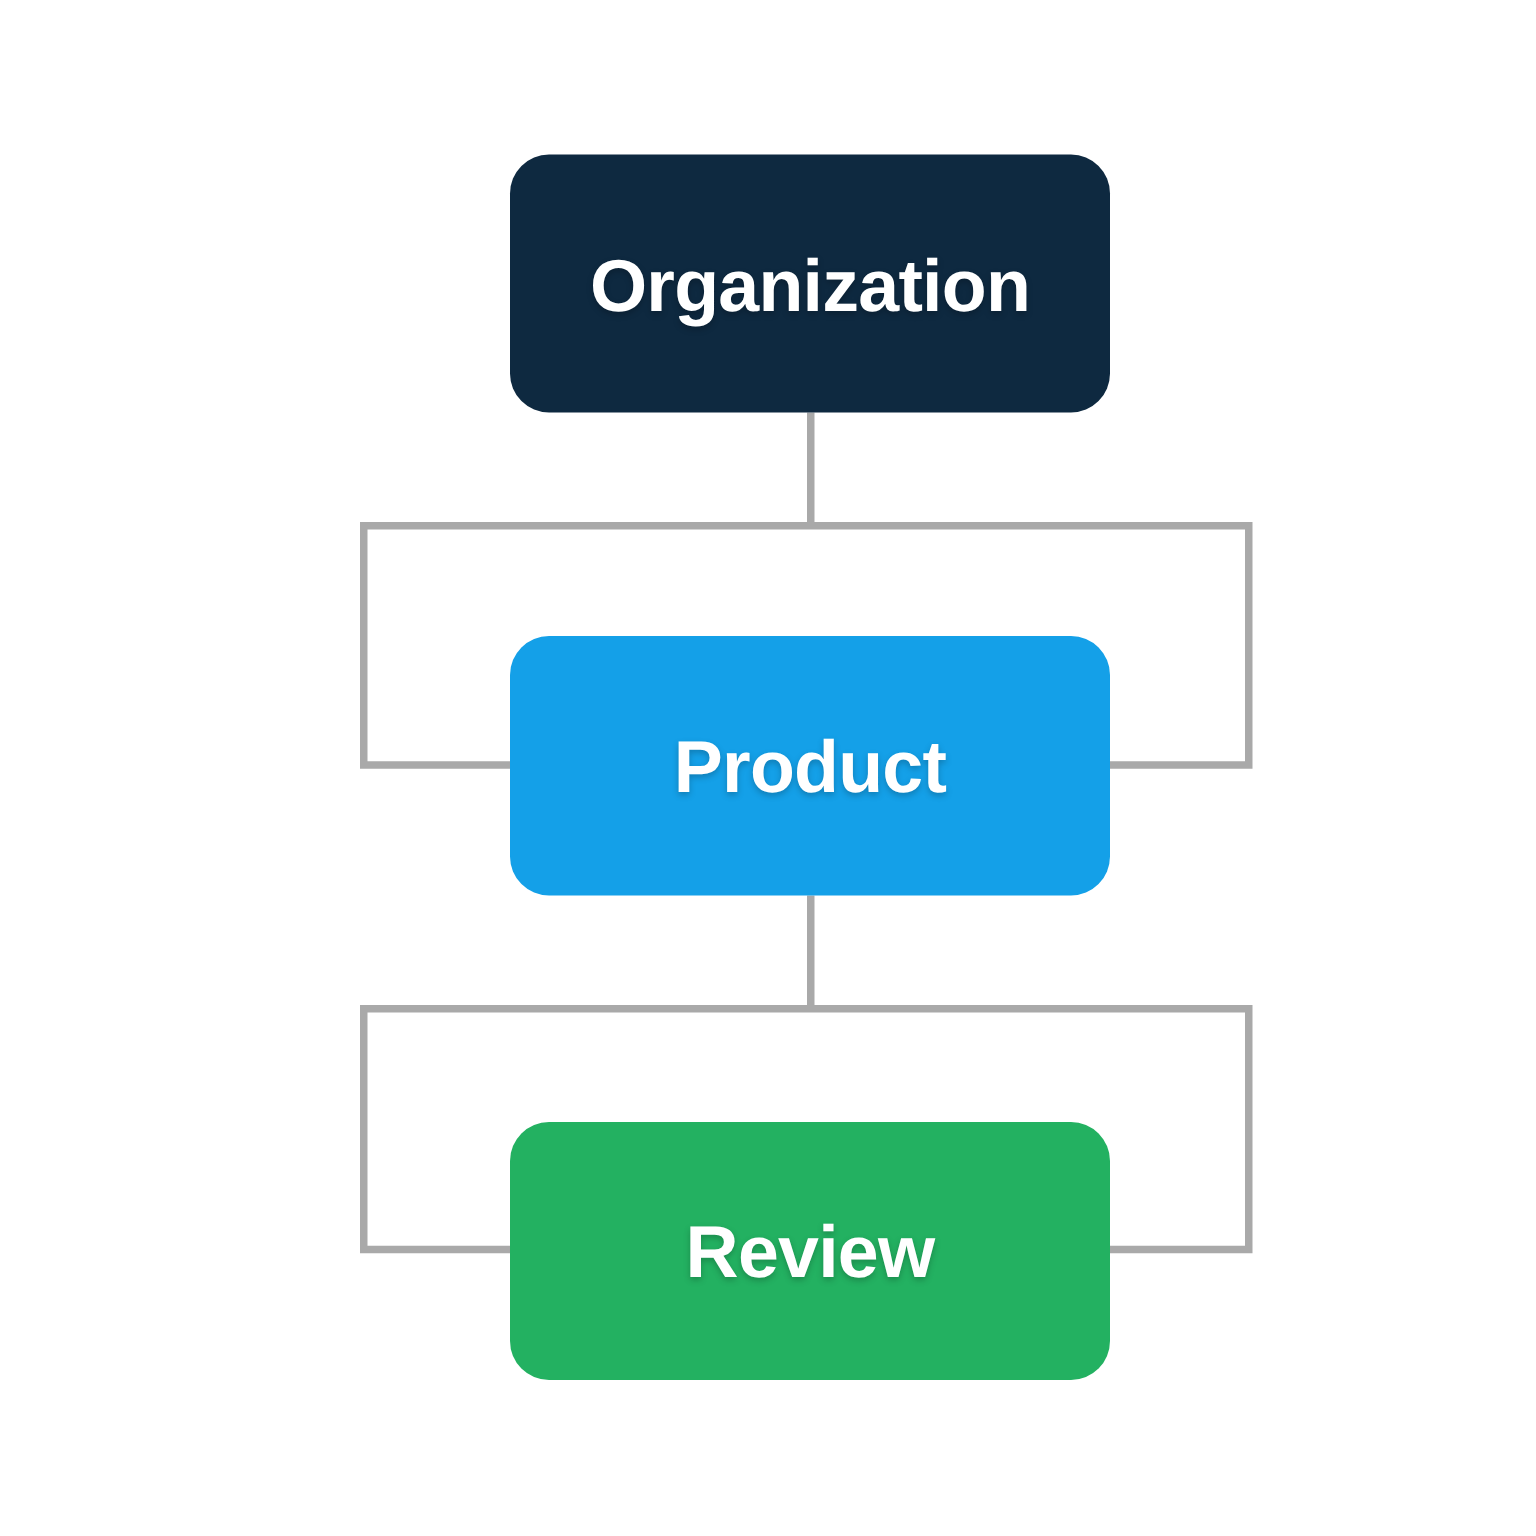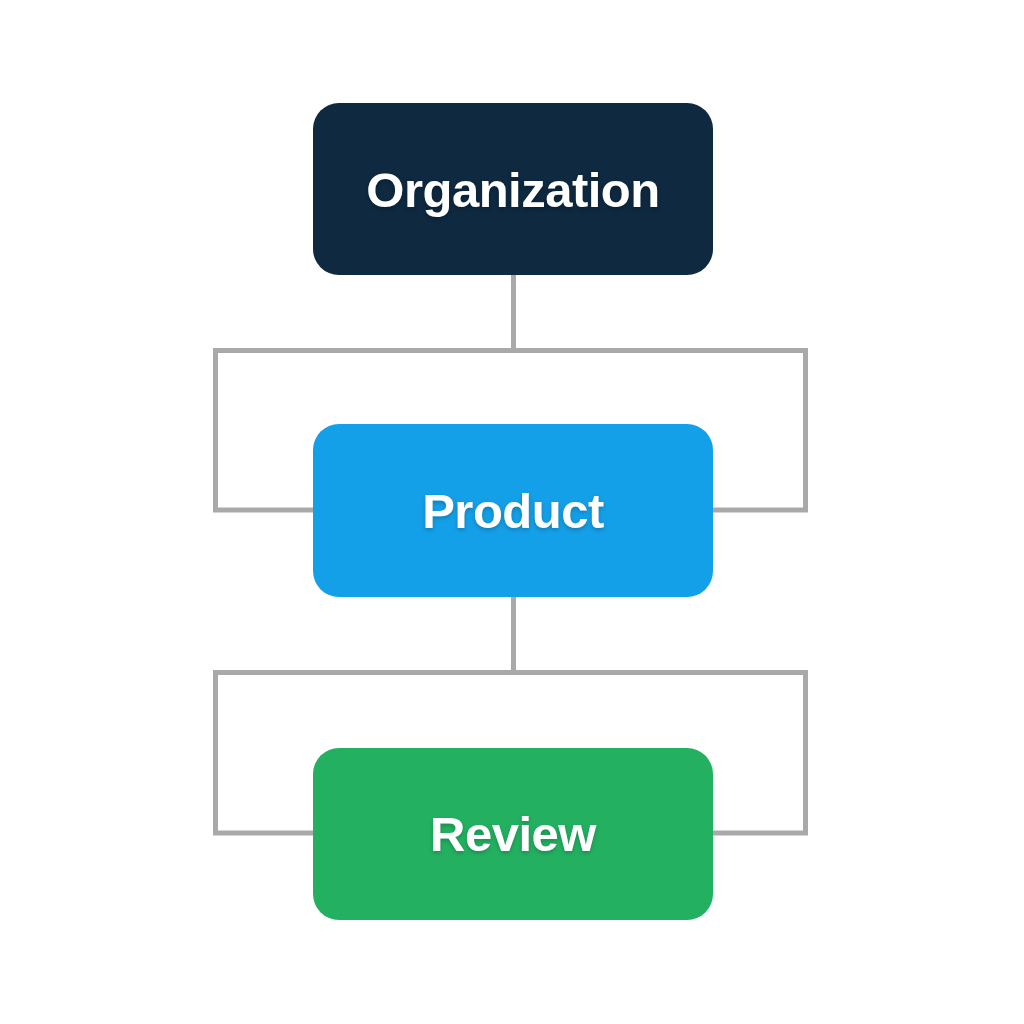--- a/index.html
+++ b/index.html
@@ -8,20 +8,21 @@
     width: 1024px;
     height: 1024px;
     background: #ffffff;
     overflow: hidden;
     font-family: "Liberation Sans", sans-serif;
   }
   .canvas-wrap {
     position: relative;
     width: 812px;
     height: 1024px;
+    margin-left: 27px;
   }
   svg.flowchart {
     display: block;
     width: 1024px;
     height: 1024px;
   }
   .edge {
     fill: none;
     stroke-width: 5;
     stroke-linejoin: miter;

